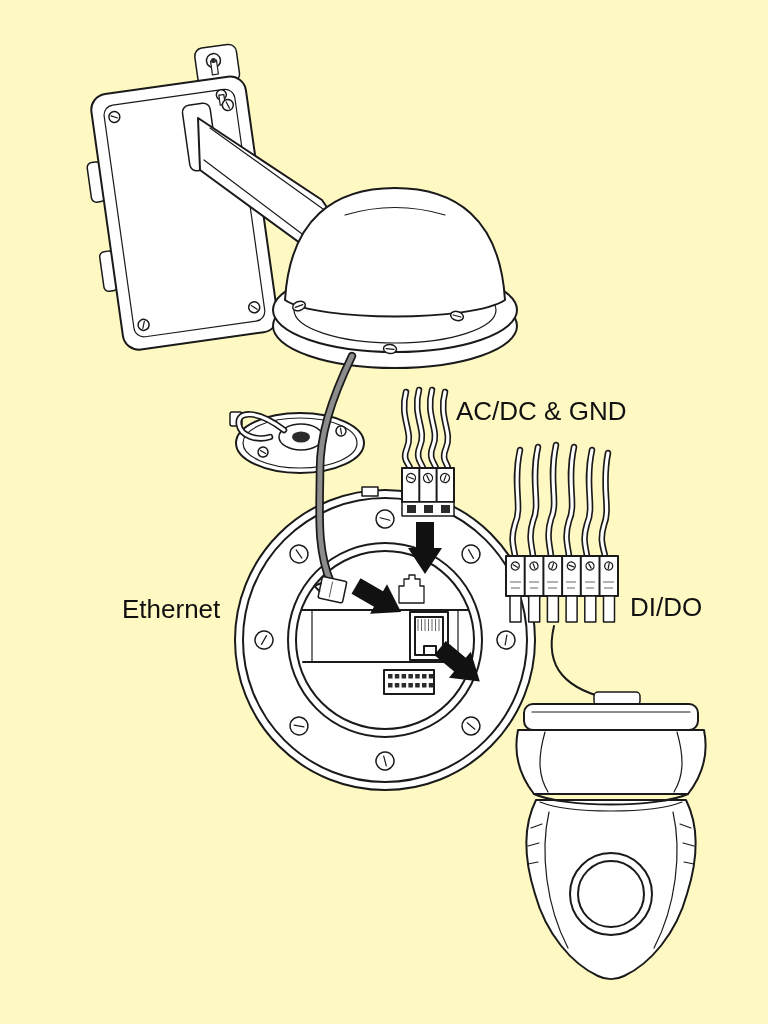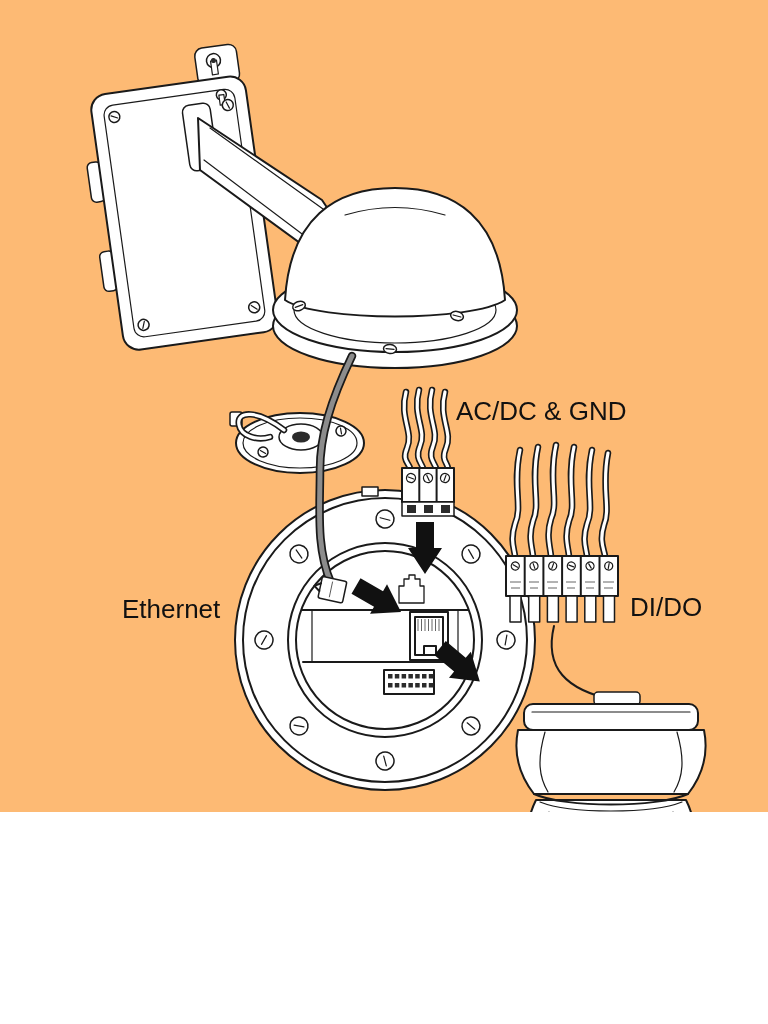--- a/index.html
+++ b/index.html
@@ -1,16 +1,16 @@
 <!DOCTYPE html>
 <html><head>
 <meta charset="utf-8">
 <style>
   html,body{margin:0;padding:0;background:#fff;}
-  .stage{width:768px;height:812px;background:#fdba74;position:relative;overflow:hidden;
+  .stage{width:768px;height:1024px;background:#fef9c3;position:relative;overflow:hidden;
          font-family:"Liberation Sans",sans-serif;}
   svg{display:block;}
   .ln  {fill:#fff;stroke:#1a1a1a;stroke-width:2;stroke-linejoin:round;}
   .t13 {stroke-width:1.3;}
   .t15 {stroke-width:1.5;}
   .nf  {fill:none;stroke:#1a1a1a;stroke-width:2;stroke-linejoin:round;stroke-linecap:round;}
   .thin{stroke-width:1.2;}
   .dark{fill:#2b2b2b;stroke:none;}
   .arrow{fill:#111;stroke:none;}
   .wireO{fill:none;stroke:#1a1a1a;stroke-width:6.5;stroke-linecap:round;}

